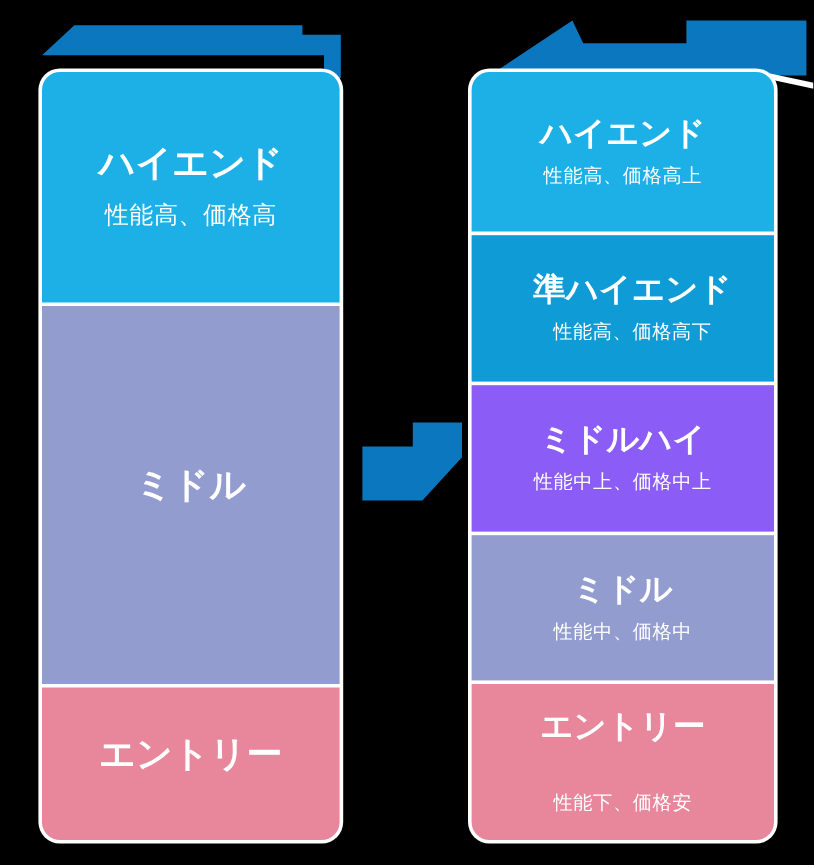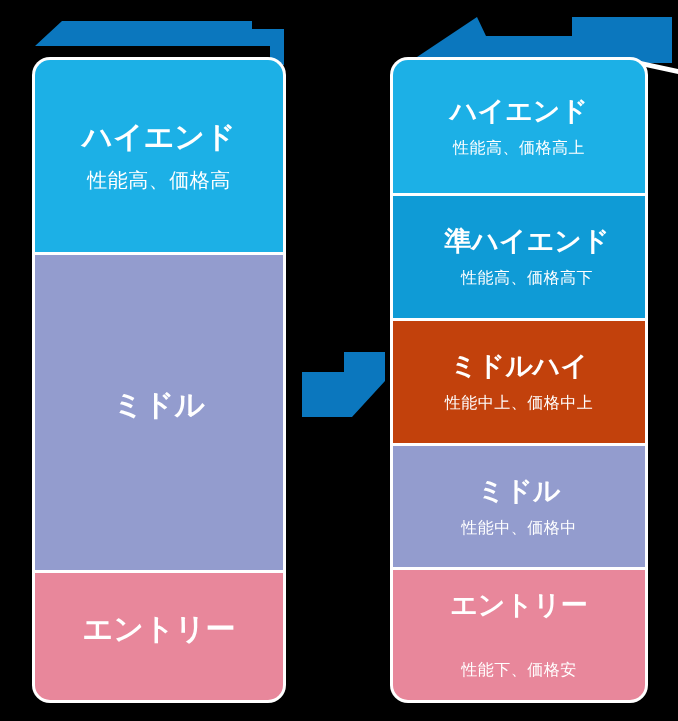--- a/index.html
+++ b/index.html
@@ -87,21 +87,21 @@
 
   <div class="column right">
     <div class="block b1" style="background: rgb(28, 176, 230);">
       <div class="title">ハイエンド</div>
       <div class="subtitle">性能高、価格高上</div>
     </div>
     <div class="block b2" style="background: rgb(15, 155, 214);">
       <div class="title">準ハイエンド</div>
       <div class="subtitle">性能高、価格高下</div>
     </div>
-    <div class="block b3" style="background: #c2410c;">
+    <div class="block b3" style="background: #8b5cf6;">
       <div class="title">ミドルハイ</div>
       <div class="subtitle">性能中上、価格中上</div>
     </div>
     <div class="block b4" style="background: rgb(147, 156, 206);">
       <div class="title">ミドル</div>
       <div class="subtitle">性能中、価格中</div>
     </div>
     <div class="block b5" style="background: rgb(232, 135, 155);">
       <div class="title">エントリー</div>
       <div class="subtitle">性能下、価格安</div>

